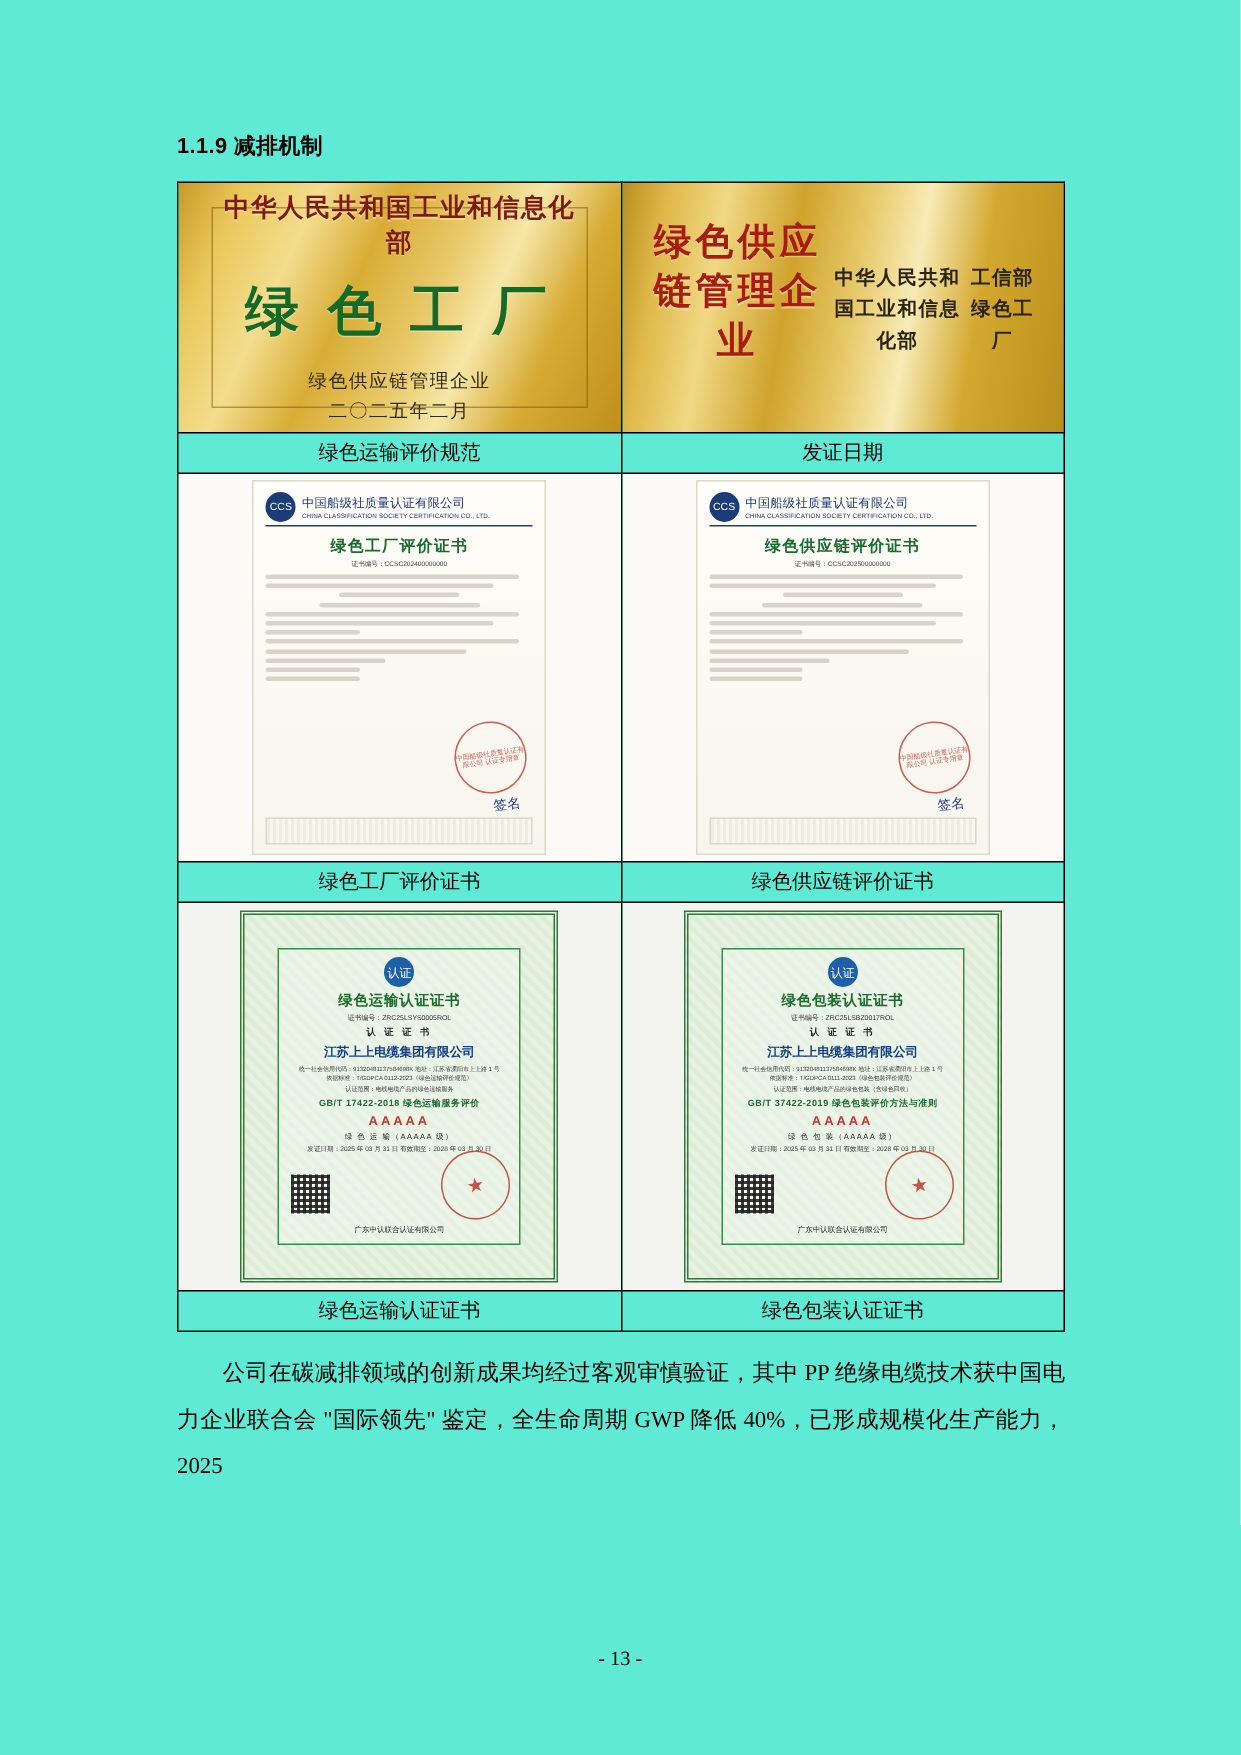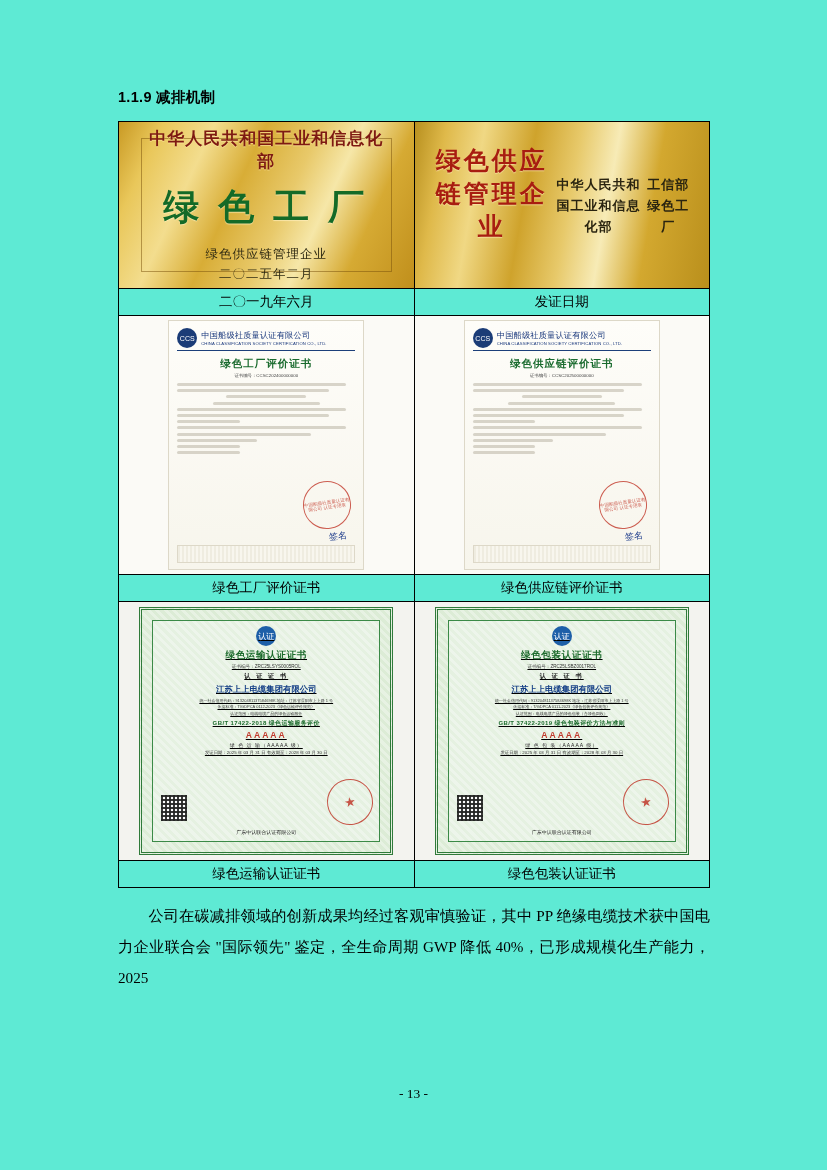--- a/index.html
+++ b/index.html
@@ -261,31 +261,30 @@
     width: 100%;
     height: 100%;
     background: #f3f3ef;
     display: flex;
     justify-content: center;
     align-items: center;
     box-sizing: border-box;
     padding: 5px 0;
   }
   .gc-sheet {
-    width: 254px;
+    width: 212px;
     height: 100%;
     background:
       repeating-linear-gradient(45deg, #e7f2e3 0 3px, #dcecd6 3px 6px);
     border: 3px double #2f7a3a;
     position: relative;
     box-sizing: border-box;
-    padding: 10px;
+    padding: 22px;
     font-family: "Liberation Sans", sans-serif;
     overflow: hidden;
-    text-decoration: underline;
   }
   .gc-inner {
     border: 1px solid #3b8a47;
     height: 100%;
     box-sizing: border-box;
     padding: 5px 7px;
     position: relative;
     background: rgba(255,255,255,.28);
   }
   .gc-badge {
@@ -398,21 +397,21 @@
   .gc-star {
     position: absolute;
     left: 50%; top: 50%;
     transform: translate(-50%,-50%);
     font-size: 13px;
     color: #c0392b;
   }
   .page-number {
     position: absolute;
     left: 0; right: 0;
-    bottom: 68px;
+    bottom: 56px;
     text-align: center;
     font-size: 13.5px;
     font-family: "Liberation Serif", serif;
   }
 </style>
 </head>
 <body>
 
 <div class="page">
   <div class="content">
@@ -443,21 +442,21 @@
               <div class="plaque2-inner">
                 <div class="plq2-title">绿色供应链管理企业</div>
                 <div class="plq2-l2">中华人民共和国工业和信息化部</div>
                 <div class="plq2-l3">工信部绿色工厂</div>
               </div>
             </div>
           </div>
         </td>
       </tr>
       <tr>
-        <td class="cert-cap">二〇一九年六月</td>
+        <td class="cert-cap">绿色运输评价规范</td>
         <td class="cert-cap">发证日期</td>
       </tr>
 
       <tr>
 
         <td>
           <div class="cert-cell tall">
             <div class="paper">
               <div class="paper-sheet">
                 <div class="ccs-head">

